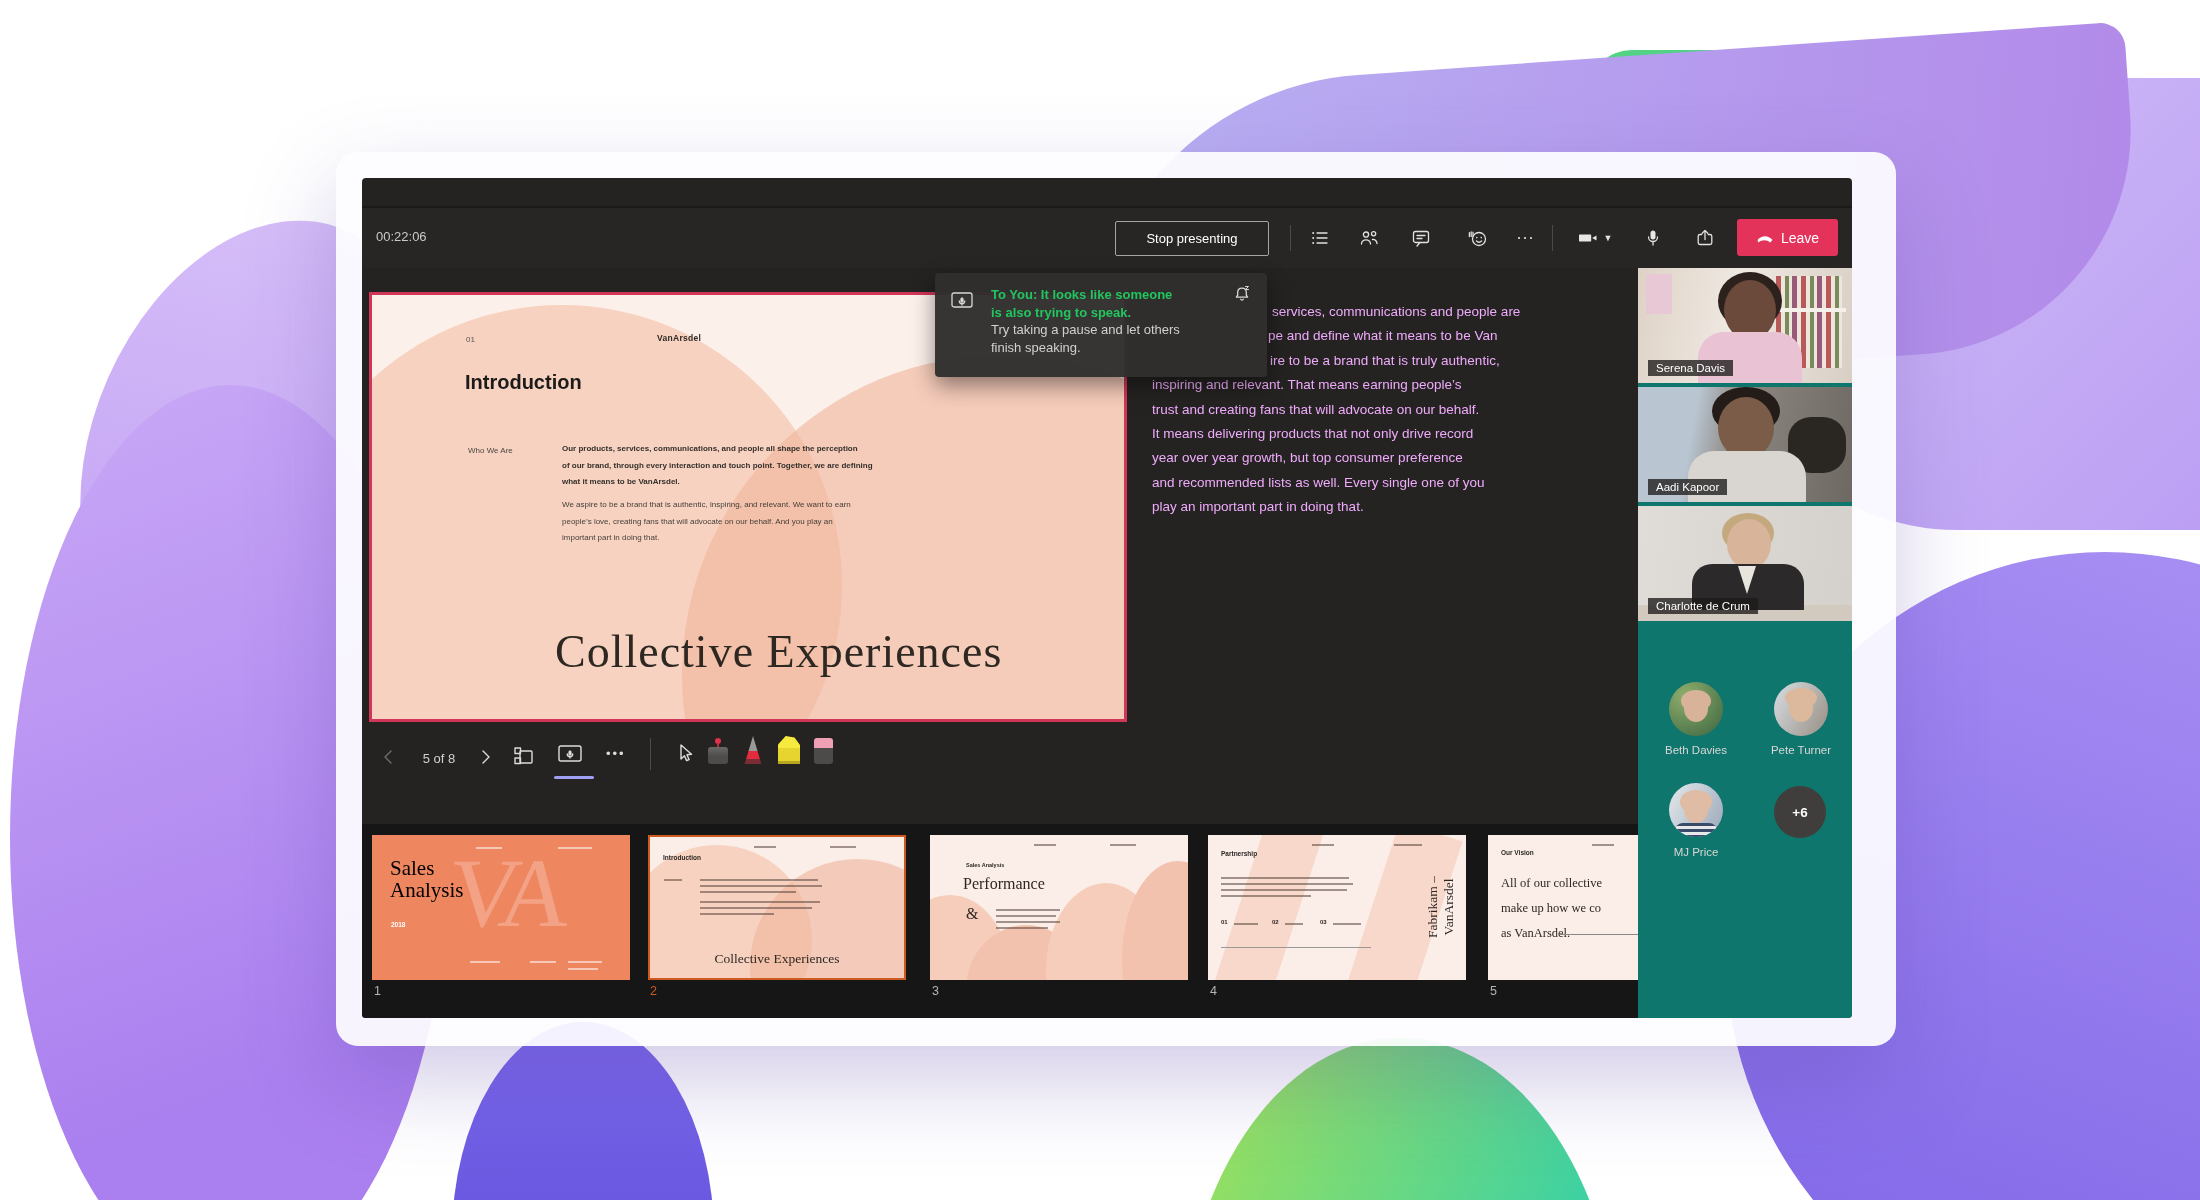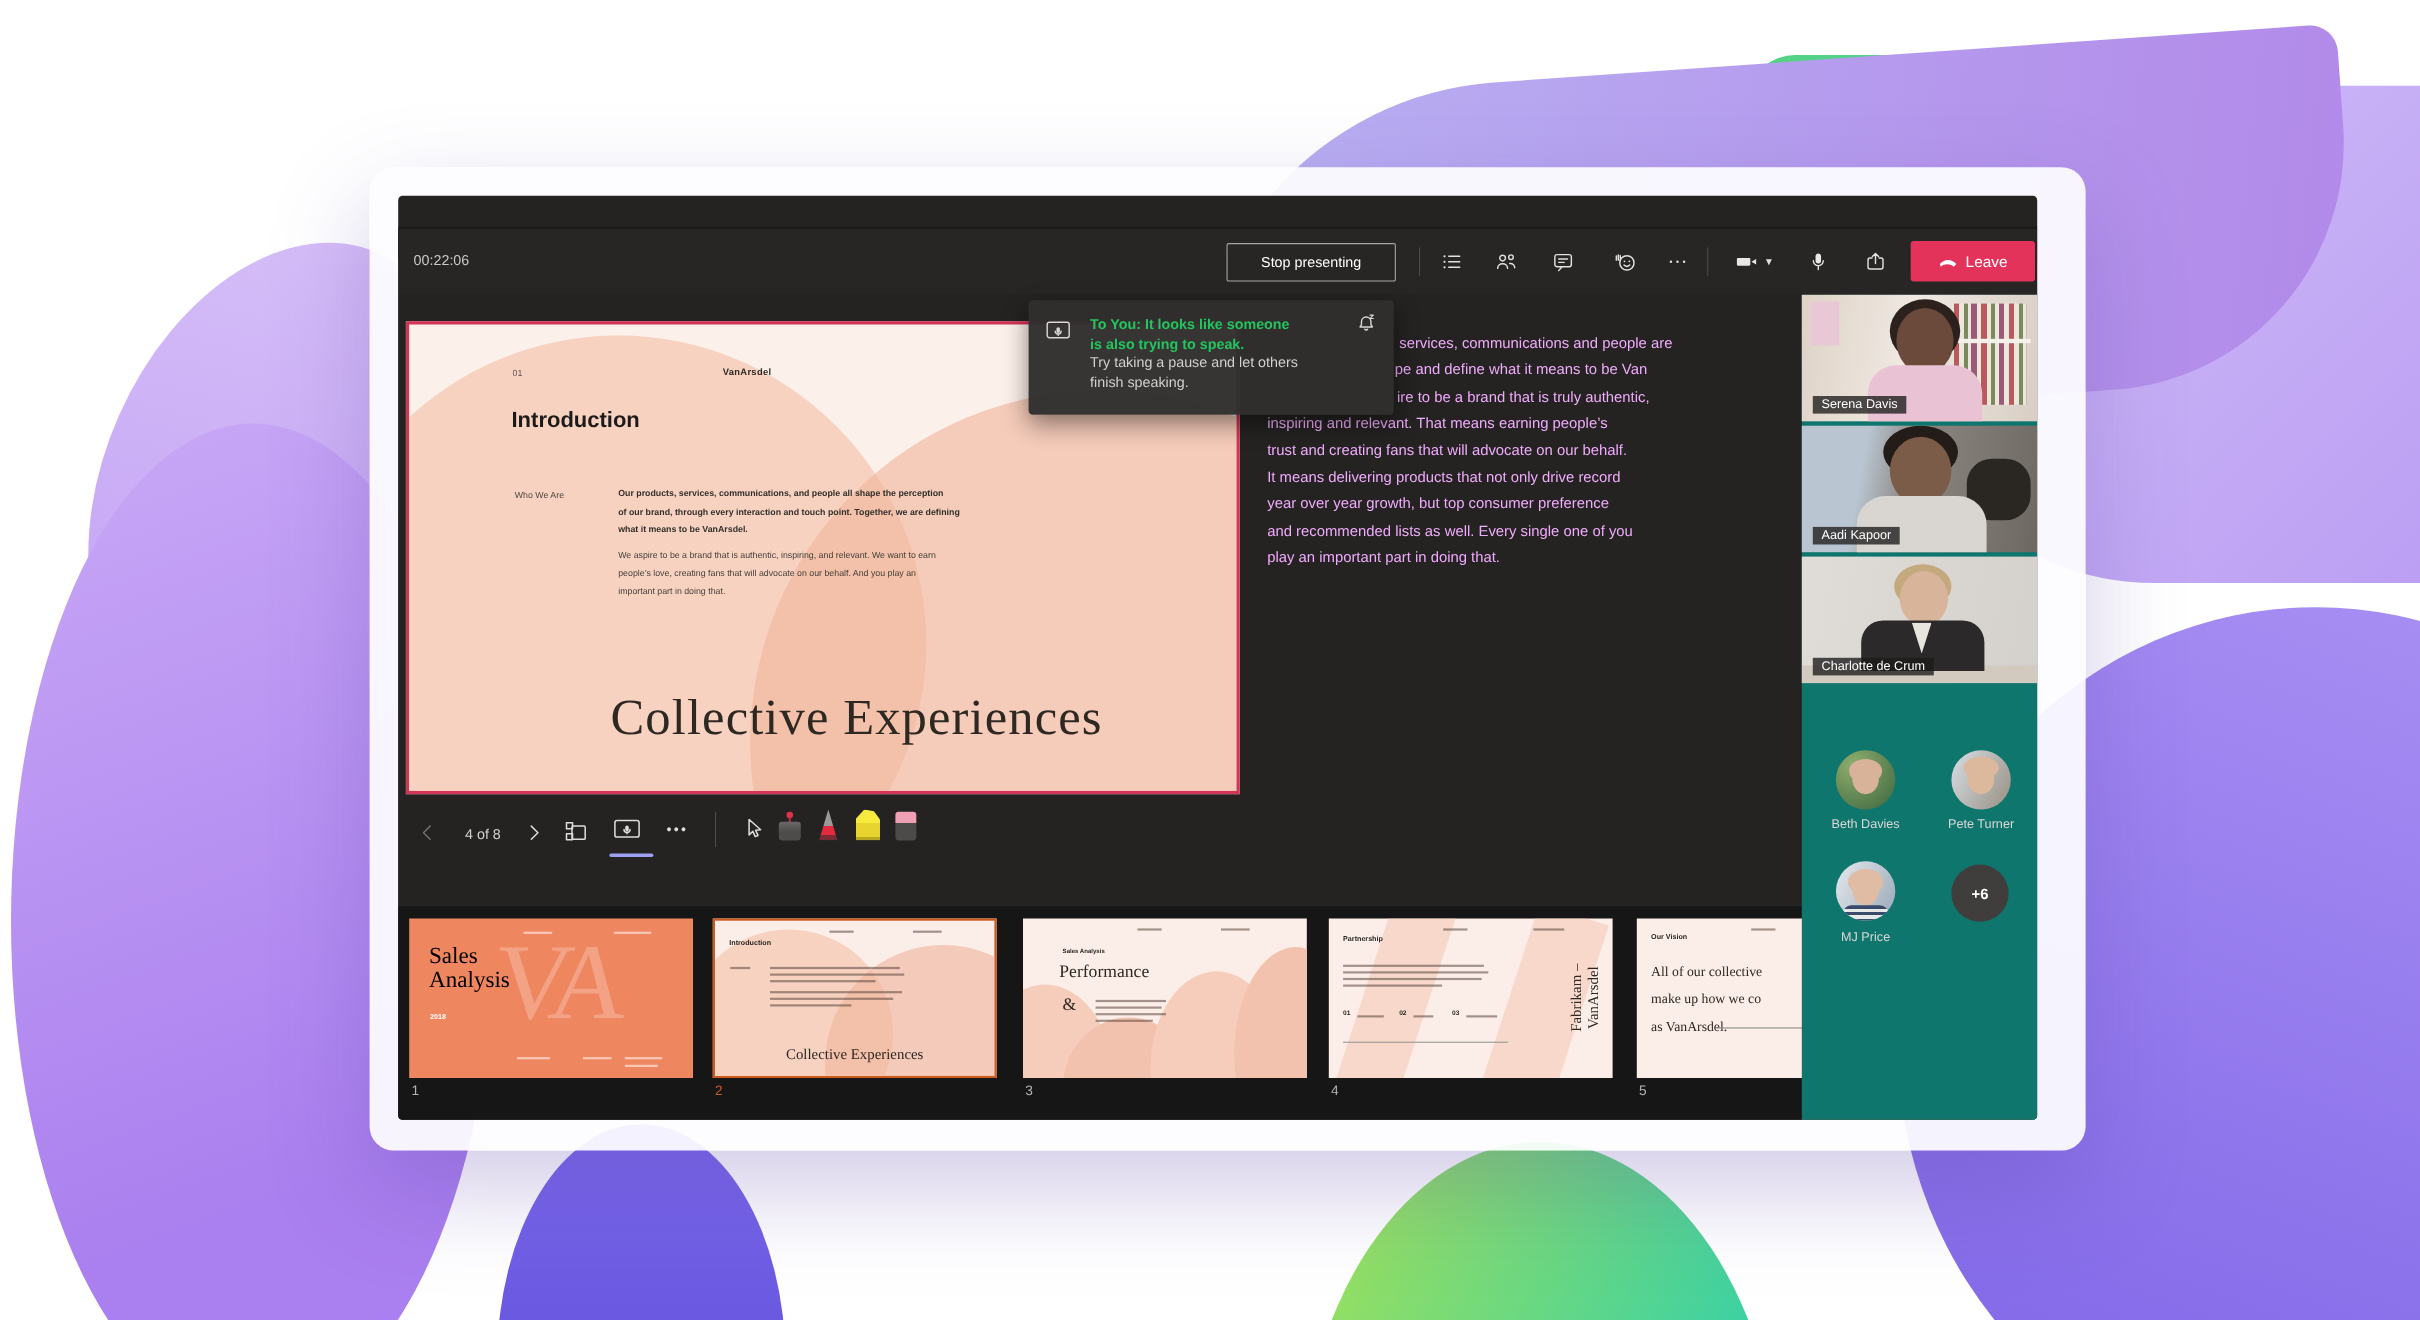--- a/index.html
+++ b/index.html
@@ -45,21 +45,21 @@
   #stop-presenting{position:absolute;left:753px;top:13px;width:152px;height:33px;border:1px solid #a6a5a4;
     border-radius:2px;background:transparent;color:#fff;font-size:13px;text-align:center;line-height:33px;}
   .vsep{position:absolute;top:17px;width:1px;height:26px;background:#4b4a49;}
   #sep1{left:928px;} #sep2{left:1190px;}
   .icon-btn{position:absolute;top:12px;width:36px;height:36px;display:flex;align-items:center;justify-content:center;}
   .icon-btn svg{stroke:#e2e1e0;fill:none;stroke-width:1.3;stroke-linecap:round;stroke-linejoin:round;}
   #btn-agenda{left:940px;} #btn-people{left:989px;} #btn-chat{left:1041px;}
   #btn-reactions{left:1098px;} #btn-more{left:1145px;}
   #btn-camera{left:1205px;width:56px;} #btn-mic{left:1273px;} #btn-share{left:1325px;}
   #btn-camera .chev{color:#e2e1e0;font-size:9px;margin-left:4px;}
-  #leave-btn{position:absolute;left:1375px;top:11px;width:113px;height:37px;border-radius:3px;
+  #leave-btn{position:absolute;left:1375px;top:11px;width:101px;height:37px;border-radius:3px;
     display:flex;align-items:center;justify-content:center;gap:7px;color:#fff;font-size:14px;}
 
   
   #stage{position:absolute;left:0;top:90px;width:1276px;height:750px;background:#242322;}
   #thumbstrip{position:absolute;left:0;top:646px;width:1276px;height:194px;background:#171616;}
 
   
   #slide{position:absolute;left:7px;top:114px;width:752px;height:424px;background:#fcf0ea;
     border:3px solid #d13557;overflow:hidden;}
   #slide .circ{position:absolute;border-radius:50%;}
@@ -366,21 +366,21 @@
       <div class="t-reg">Try taking a pause and let others</div>
       <div class="t-reg">finish speaking.</div>
     </div>
   </div>
 
   <div class="navel" id="nav-prev">
     <svg width="22" height="22" viewBox="0 0 22 22">
         <path d="M13 5l-6 6 6 6"></path>
       </svg>
   </div>
-  <div class="navel" id="nav-pos">4 of 8</div>
+  <div class="navel" id="nav-pos">5 of 8</div>
   <div class="navel" id="nav-next">
     <svg width="22" height="22" viewBox="0 0 22 22">
         <path d="M9 5l6 6-6 6"></path>
       </svg>
   </div>
   <div class="navel" id="nav-grid">
     <svg width="24" height="24" viewBox="0 0 24 24">
       <rect x="8" y="7" width="12" height="12" rx="1"></rect>
         <rect x="3" y="4" width="5.5" height="5.5"></rect>
         <rect x="3" y="14" width="5.5" height="5.5"></rect>

